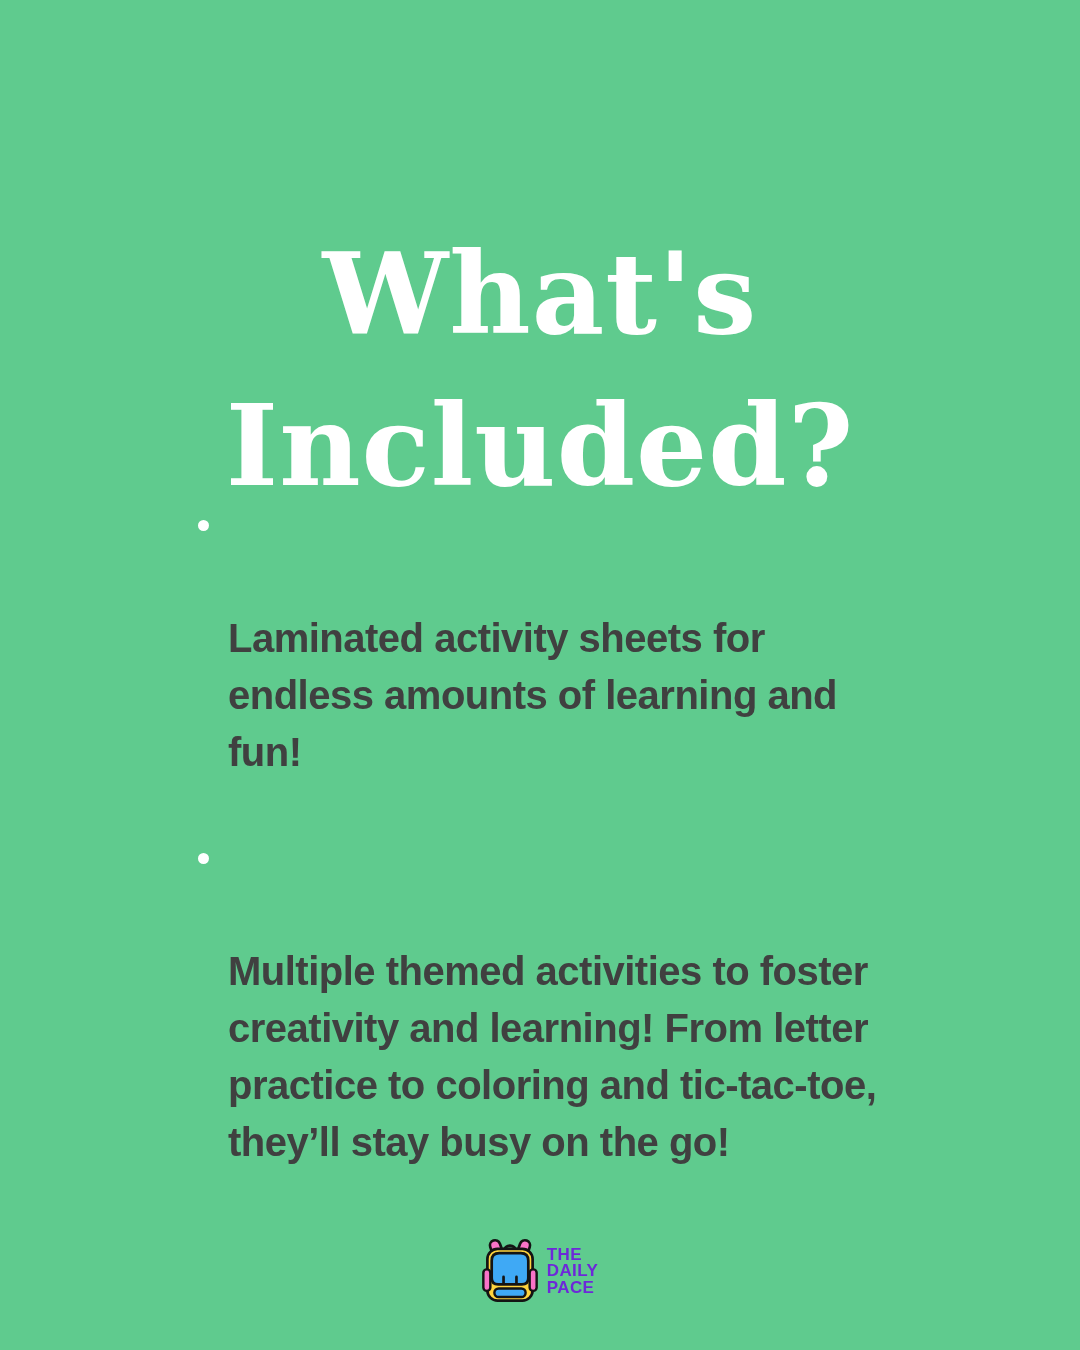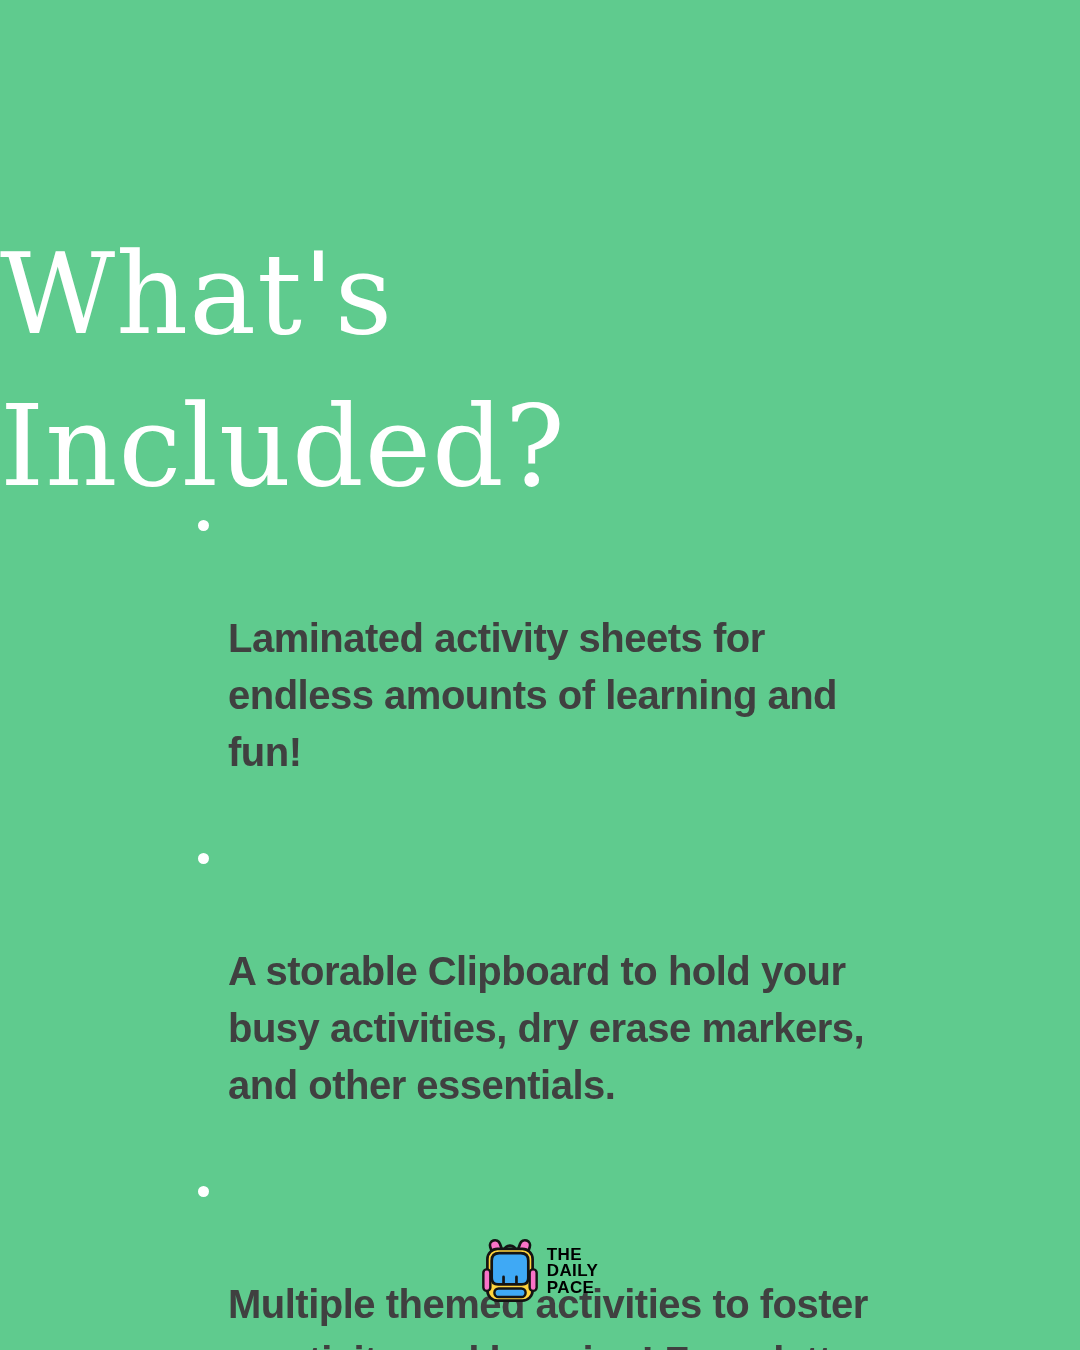--- a/index.html
+++ b/index.html
@@ -9,24 +9,24 @@
     height: 1350px;
     background: #5FCB8E;
     overflow: hidden;
     font-family: "Liberation Sans", sans-serif;
   }
   .title {
     position: absolute;
     top: 143px;
     left: 0;
     right: 0;
-    text-align: left;
+    text-align: center;
     color: #FFFFFF;
     font-family: "DejaVu Serif", serif;
-    font-weight: normal;
+    font-weight: bold;
     font-size: 112px;
     line-height: 152px;
     white-space: pre-line;
     letter-spacing: 1px;
   }
   .bullets {
     position: absolute;
     top: 496px;
     left: 196px;
     width: 740px;
@@ -59,21 +59,21 @@
     top: 1238px;
     left: 0;
     right: 0;
     display: flex;
     justify-content: center;
     align-items: center;
   }
   .logo svg { display: block; }
   .logo-text {
     margin-left: 9px;
-    color: #000000;
+    color: #6d28d9;
     font-weight: bold;
     font-size: 17px;
     line-height: 16.5px;
     letter-spacing: 0.4px;
     white-space: pre-line;
   }
 </style>
 </head>
 <body>
 
@@ -81,26 +81,20 @@
 
   <h1 class="title">What's
 Included?</h1>
 
   <ul class="bullets">
     <li>
       <span class="dot"></span>
       <span>Laminated activity sheets for
 endless amounts of learning and
 fun!</span>
-    </li>
-    <li>
-      <span class="dot"></span>
-      <span>A storable Clipboard to hold your
-busy activities, dry erase markers,
-and other essentials.</span>
     </li>
     <li>
       <span class="dot"></span>
       <span>Multiple themed activities to foster
 creativity and learning! From letter
 practice to coloring and tic-tac-toe,
 they’ll stay busy on the go!</span>
     </li>
   </ul>
 

